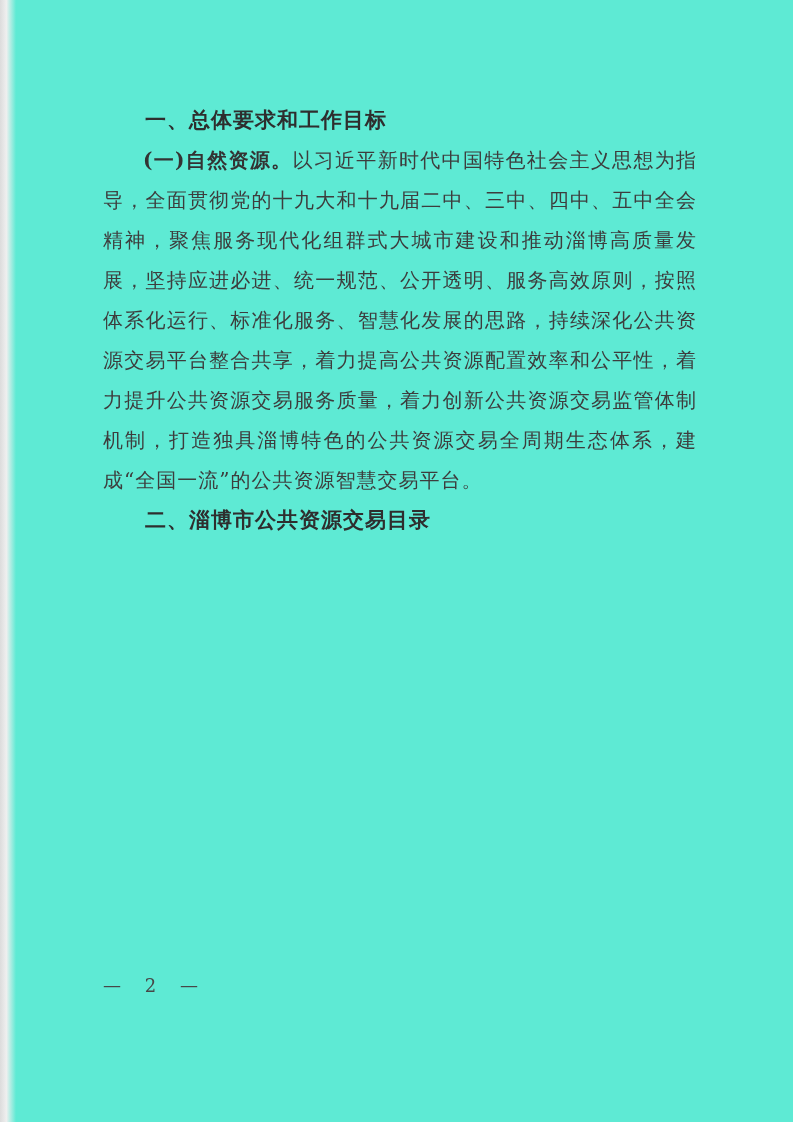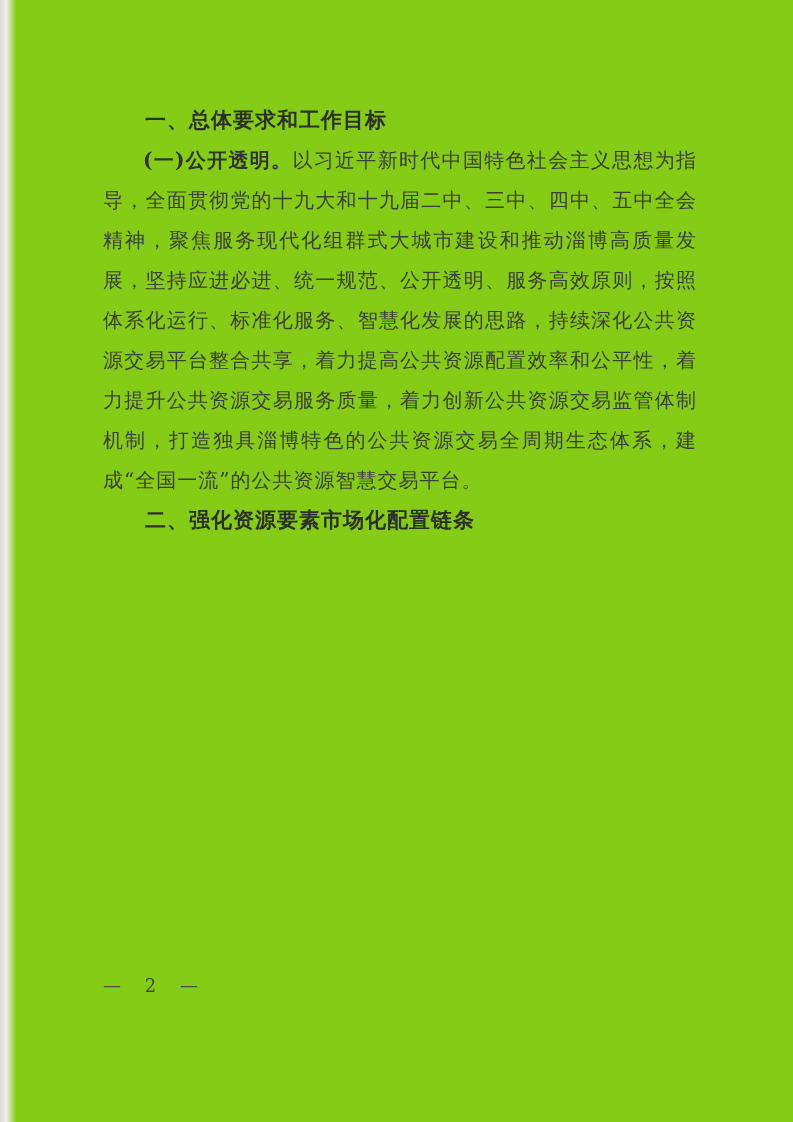--- a/index.html
+++ b/index.html
@@ -4,21 +4,21 @@
 <style>
   html, body {
     margin: 0;
     padding: 0;
     background: #ffffff;
   }
   .page {
     position: relative;
     width: 793px;
     height: 1122px;
-    background: #84cc16;
+    background: #5eead4;
     overflow: hidden;
     font-family: "DejaVu Serif", serif;
   }
   .scan-edge {
     position: absolute;
     left: 0;
     top: 0;
     width: 16px;
     height: 100%;
     background: linear-gradient(to right, #dcdcdc 0%, #efefef 40%, rgba(255,255,255,0) 100%);
@@ -68,23 +68,23 @@
 <body>
 
 <div class="page">
 
   <div class="scan-edge"></div>
 
   <div class="content">
 
     <h2 class="doc-heading">一、总体要求和工作目标</h2>
 
-    <p class="doc-para"><span class="lead">(一)公开透明。</span><span>以习近平新时代中国特色社会主义思想为指导，全面贯彻党的十九大和十九届二中、三中、四中、五中全会精神，聚焦服务现代化组群式大城市建设和推动淄博高质量发展，坚持应进必进、统一规范、公开透明、服务高效原则，按照体系化运行、标准化服务、智慧化发展的思路，持续深化公共资源交易平台整合共享，着力提高公共资源配置效率和公平性，着力提升公共资源交易服务质量，着力创新公共资源交易监管体制机制，打造独具淄博特色的公共资源交易全周期生态体系，建成“全国一流”的公共资源智慧交易平台。</span></p>
+    <p class="doc-para"><span class="lead">(一)自然资源。</span><span>以习近平新时代中国特色社会主义思想为指导，全面贯彻党的十九大和十九届二中、三中、四中、五中全会精神，聚焦服务现代化组群式大城市建设和推动淄博高质量发展，坚持应进必进、统一规范、公开透明、服务高效原则，按照体系化运行、标准化服务、智慧化发展的思路，持续深化公共资源交易平台整合共享，着力提高公共资源配置效率和公平性，着力提升公共资源交易服务质量，着力创新公共资源交易监管体制机制，打造独具淄博特色的公共资源交易全周期生态体系，建成“全国一流”的公共资源智慧交易平台。</span></p>
 
 
-    <h2 class="doc-heading">二、强化资源要素市场化配置链条</h2>
+    <h2 class="doc-heading">二、淄博市公共资源交易目录</h2>
 
 
   </div>
 
   <div class="page-footer">— 2 —</div>
 
 </div>
 
 </body></html>

